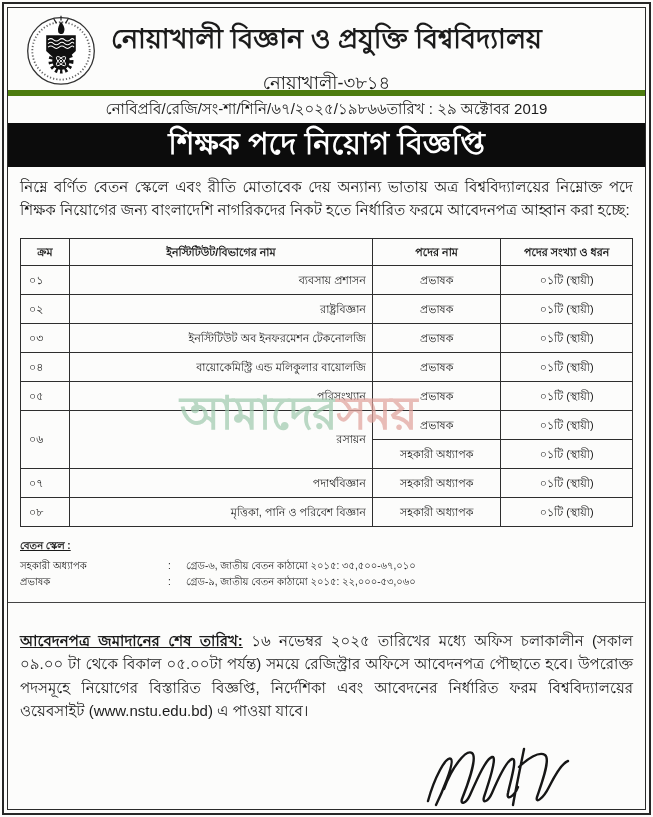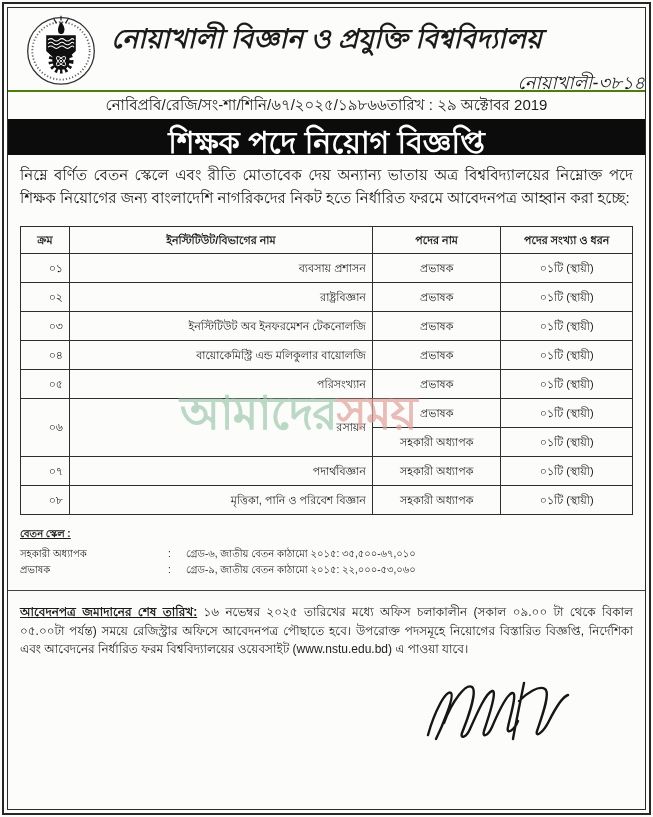--- a/index.html
+++ b/index.html
@@ -4,51 +4,51 @@
 <style>
   html,body{margin:0;padding:0;background:#e9e9e7;}
   .page{
     position:relative;width:653px;height:817px;background:#fcfcfb;
     font-family:"Liberation Sans","DejaVu Sans",sans-serif;color:#1b1b1b;
     overflow:hidden;margin:0 auto;
   }
   .frame-a{position:absolute;inset:2px;border:2px solid #262626;}
   .frame-b{position:absolute;inset:3px;border:1px solid #2a2a2a;overflow:hidden;}
   
-  .header{position:relative;height:82px;border-bottom:2px solid #4d7c0f;font-style:italic;}
+  .header{position:relative;height:82px;border-bottom:6px solid #4d7c0f;}
   .logo{position:absolute;left:16px;top:5px;width:74px;height:74px;}
   .head-text{text-align:center;padding-top:10px;}
   .uni-name{font-size:27px;font-weight:700;letter-spacing:0;}
-  .uni-sub{font-size:18px;margin-top:6px;text-align:right;}
+  .uni-sub{font-size:18px;margin-top:6px;}
   
   .memo-row{display:flex;justify-content:center;align-items:center;
     height:27px;padding:0 12px;font-size:15px;}
   
-  .banner{height:36px;background:#0c0c0c;color:#ffffff;display:flex;
-    justify-content:center;font-size:30px;font-weight:700;}
+  .banner{height:44px;background:#0c0c0c;color:#ffffff;display:flex;
+    align-items:center;justify-content:center;font-size:30px;font-weight:700;}
   .content{padding:0 12px;position:relative;}
   .intro{font-size:15px;line-height:1.5;text-align:justify;margin:9px 0 17px;}
   
   table{width:100%;border-collapse:collapse;font-size:11px;}
   th,td{border:1.5px solid #2e2e2e;padding:2px 6px;line-height:1.35;}
   th{font-weight:700;text-align:center;height:22px;}
   td{height:24px;}
-  .c-serial{text-align:right;padding-left:8px;}
+  .c-serial{text-align:left;padding-left:8px;}
   .c-dept{text-align:right;}
   .c-post{text-align:center;}
   .c-count{text-align:center;}
   
   .salary{margin-top:11px;font-size:10px;line-height:1.6;}
   .salary-heading{font-weight:700;text-decoration:underline;margin-bottom:4px;}
   .salary-line{display:flex;}
   .salary-label{width:148px;flex:none;}
   .salary-sep{width:18px;flex:none;text-align:left;}
   
   .separator{border-top:1.5px solid #444;margin:12px -12px 0;}
-  .deadline{font-size:12px;line-height:1.55;text-align:justify;margin-top:12px;}
+  .deadline{font-size:15px;line-height:1.55;text-align:justify;margin-top:26px;}
   .deadline-lead{font-weight:700;text-decoration:underline;}
   
   .footer{position:relative;height:190px;}
   .signature{position:absolute;right:55px;top:0px;}
   
   .watermark{position:absolute;left:172px;top:370px;font-size:46px;font-weight:700;
     opacity:.7;white-space:nowrap;pointer-events:none;z-index:5;letter-spacing:-1px;}
 </style>
 </head>
 <body>

